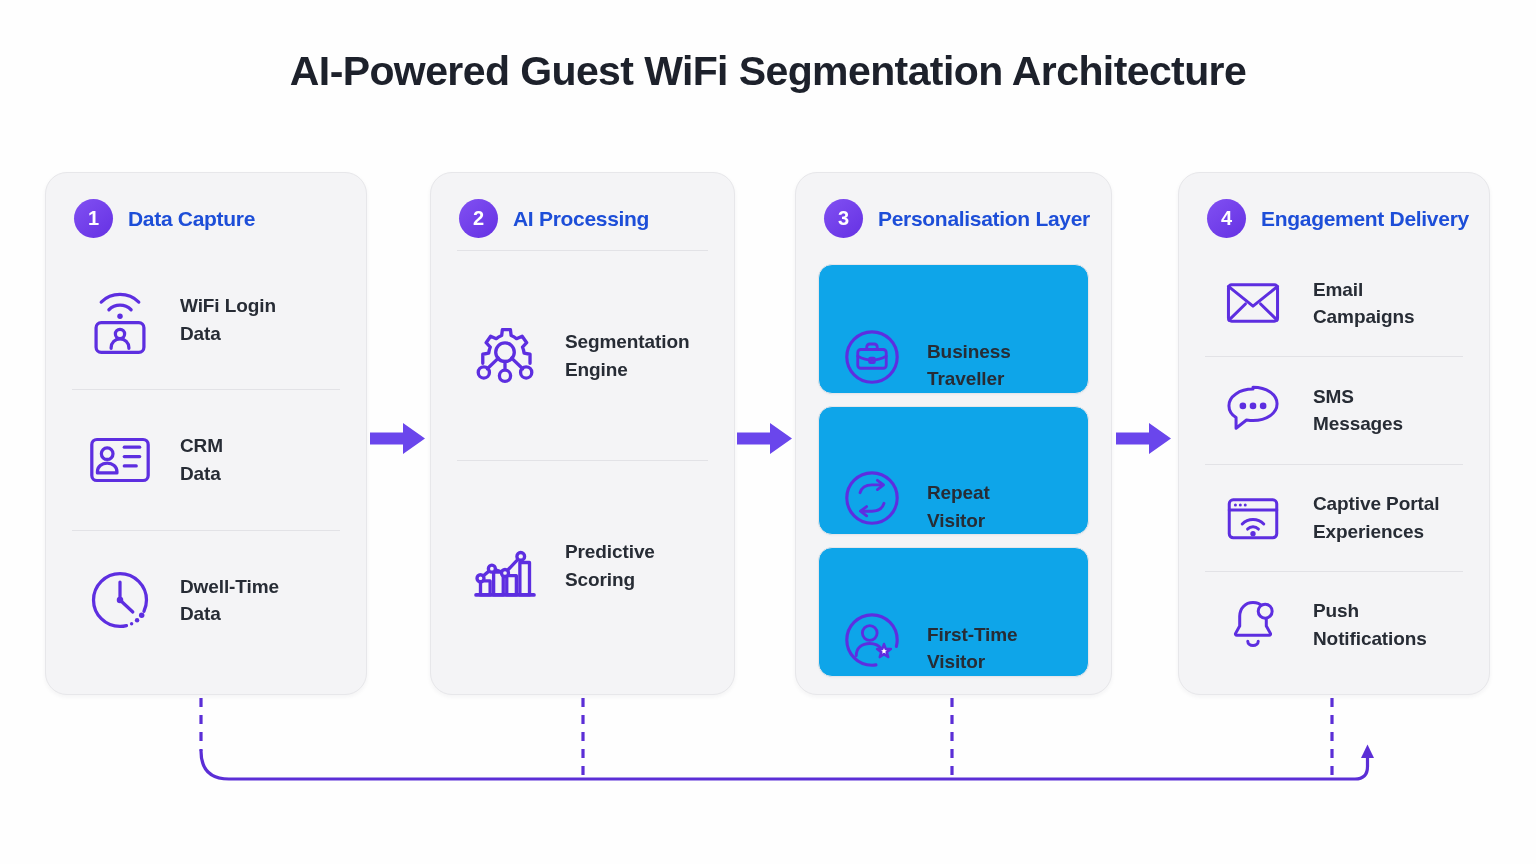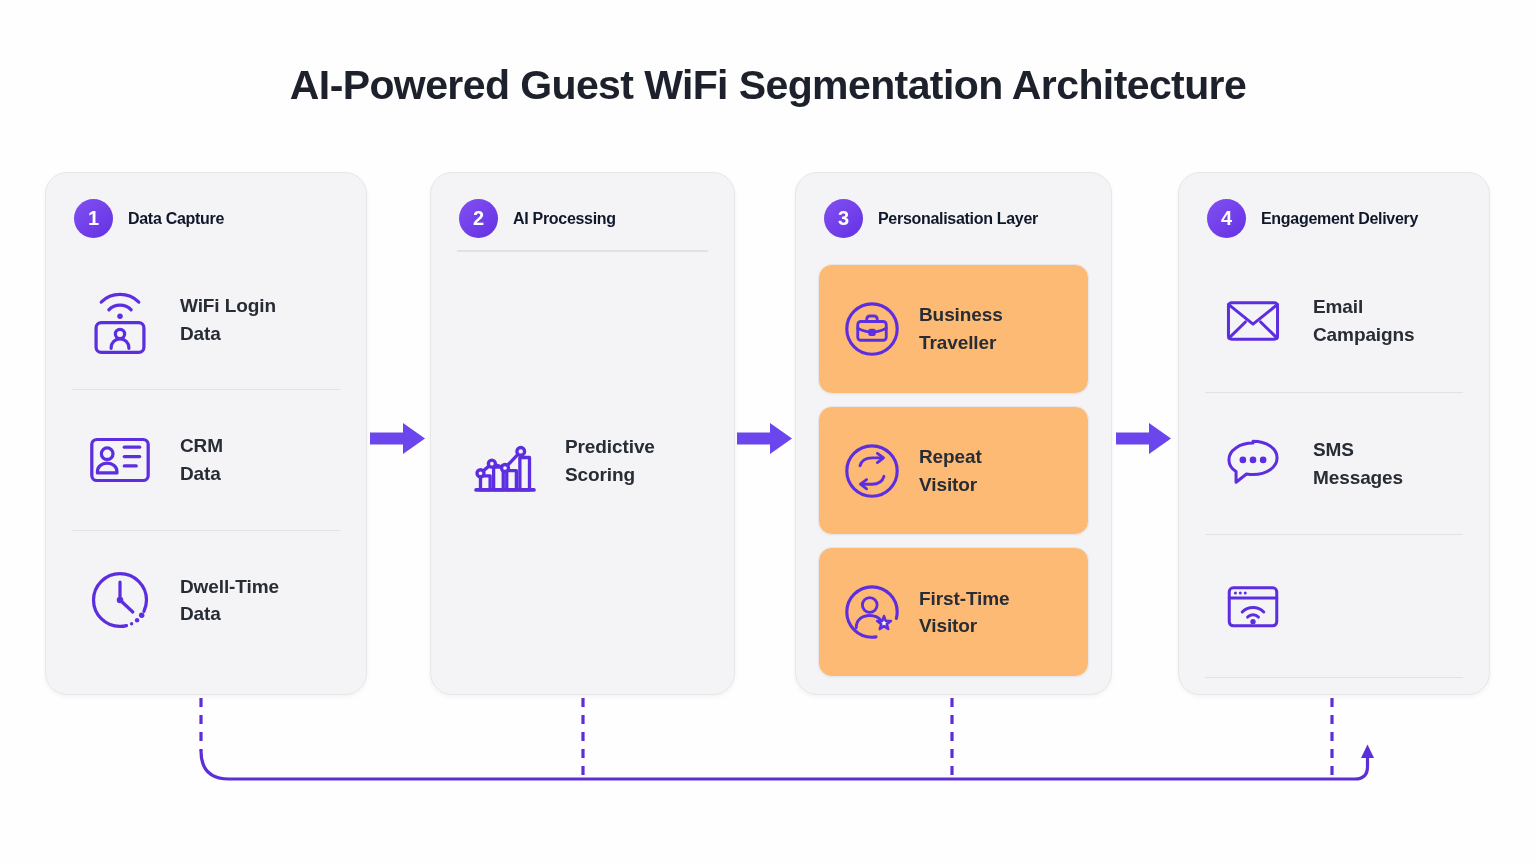--- a/index.html
+++ b/index.html
@@ -1,51 +1,51 @@
 <!DOCTYPE html>
 <html><head>
 <meta charset="utf-8">
 <style>
   html,body{margin:0;padding:0}
   body{
     width:1536px;height:864px;position:relative;overflow:hidden;
     background:#fefefe;font-family:"Liberation Sans",sans-serif;
   }
   .page-title{
-    position:absolute;top:62px;left:0;width:100%;margin:0;
+    position:absolute;top:48px;left:0;width:100%;margin:0;
     text-align:center;font-size:41px;font-weight:700;color:#1d212b;
     letter-spacing:-0.6px;
   }
   .column{
     position:absolute;top:172px;height:523px;box-sizing:border-box;
     background:#f4f4f6;border:1px solid #e7e7ea;border-radius:22px;
     box-shadow:0 2px 4px rgba(30,30,60,.05);
     display:flex;flex-direction:column;
   }
   #col1{left:45px;width:322px}
   #col2{left:430px;width:305px}
   #col3{left:795px;width:317px}
   #col4{left:1178px;width:312px}
   .col-header{display:flex;align-items:center;gap:15px;padding:26px 18px 4px 28px}
   .badge{
     flex:0 0 39px;width:39px;height:39px;border-radius:50%;
     background:linear-gradient(140deg,#8150f2,#6531e3);
     color:#fff;font-size:20px;font-weight:700;
     display:flex;align-items:center;justify-content:center;
   }
-  .col-title{font-size:16px;font-weight:700;color:#0f172a;letter-spacing:-0.3px;white-space:nowrap}
+  .col-title{font-size:21px;font-weight:700;color:#1d4ed8;letter-spacing:-0.3px;white-space:nowrap}
   .items{flex:1;display:flex;flex-direction:column;padding:8px 0 24px}
   .item{flex:1;display:flex;align-items:center;gap:14px;padding:0 14px 0 28px}
   .icon-box{flex:0 0 92px;width:92px;display:flex;align-items:center;justify-content:center}
   .label{font-size:19px;font-weight:600;color:#272c35;line-height:1.45;white-space:pre-line;letter-spacing:-0.1px}
   .divider{height:1px;background:#e2e2e6;margin:0 26px;flex:0 0 1px}
   .seg-cards{flex:1;display:flex;flex-direction:column;gap:12px;padding:22px 22px 17px}
   .seg-card{
-    flex:1;background:#fdba74;border:1px solid #e6e6ea;border-radius:14px;
-    display:flex;align-items:center;gap:8px;padding:0 8px 0 14px;
+    flex:1;background:#0ea5e9;border:1px solid #e6e6ea;border-radius:14px;
+    display:flex;align-items:flex-end;gap:16px;padding:0 8px 0 14px;
     box-shadow:0 1px 2px rgba(30,30,60,.03);
   }
   .seg-card .icon-box{flex:0 0 78px;width:78px}
   .ic{stroke:#5d2ee0;fill:none;stroke-width:1.9;stroke-linecap:round;stroke-linejoin:round}
   .flow-arrow{position:absolute;top:420px;width:56px;height:37px}
   #arrow1{left:370px}
   #arrow2{left:737px}
   #arrow3{left:1116px}
   .loop-svg{position:absolute;left:0;top:0;width:1536px;height:864px;pointer-events:none}
 </style>
@@ -108,20 +108,36 @@
   </div>
 </div>
 
 <div class="column" id="col2">
   <div class="col-header">
     <span class="badge">2</span>
     <span class="col-title">AI Processing</span>
   </div>
   <div class="items">
     <div class="divider"></div>
+    <div class="item">
+      <span class="icon-box">
+        <svg class="ic" width="84" height="84" viewBox="0 0 48 48">
+          <path d="M11.3 28.2 V23 l3.4-0.6 a10.3 10.3 0 0 1 0.9-3.5 l-2.4-2.5 2.6-3.7 3.2 1.4 a10.3 10.3 0 0 1 3.1-1.8 l0.4-3.4 h4.6 l0.4 3.4 a10.3 10.3 0 0 1 3.1 1.8 l3.2-1.4 2.6 3.7 -2.4 2.5 a10.3 10.3 0 0 1 0.9 3.5 l3.4 0.6 v5.2"></path>
+          <circle cx="24" cy="21.8" r="5.3"></circle>
+          <path d="M20.2 25.2 L13.9 31.3"></path>
+            <circle cx="11.9" cy="33.4" r="3.2"></circle>
+          <path d="M24 27.1 V31.6"></path>
+            <circle cx="24" cy="35.3" r="3.2"></circle>
+          <path d="M27.8 25.2 L34.1 31.3"></path>
+            <circle cx="36.1" cy="33.4" r="3.2"></circle>
+        </svg>
+      </span>
+      <span class="label">Segmentation
+Engine</span>
+    </div>
     <div class="divider"></div>
     <div class="item">
       <span class="icon-box">
         <svg class="ic" width="84" height="84" viewBox="0 0 48 48">
           <path d="M7.5 40.5 H40.5" stroke-width="2.2"></path>
           <rect x="10" y="32.5" width="5.5" height="8"></rect>
           <rect x="17.5" y="27.5" width="5.5" height="13"></rect>
           <rect x="25" y="29.5" width="5.5" height="11"></rect>
           <rect x="32.5" y="22" width="5.5" height="18.5"></rect>
           <path d="M10 31 L16.5 25.5 L24 28 L33 18.5"></path>
@@ -221,22 +237,35 @@
           <rect x="9" y="12.5" width="30" height="24" rx="2.5"></rect>
           <path d="M9 19 H39"></path>
           <circle cx="12.9" cy="15.8" r="0.95" fill="#5d2ee0" stroke="none"></circle>
           <circle cx="16" cy="15.8" r="0.95" fill="#5d2ee0" stroke="none"></circle>
           <circle cx="19.1" cy="15.8" r="0.95" fill="#5d2ee0" stroke="none"></circle>
           <path d="M17.2 27.8 c1.8-1.9 4.2-2.9 6.8-2.9 c2.6 0 5 1 6.8 2.9"></path>
           <path d="M20.6 31 c0.9-0.95 2.1-1.45 3.4-1.45 c1.3 0 2.5 0.5 3.4 1.45"></path>
           <circle cx="24" cy="33.9" r="1.7" fill="#5d2ee0" stroke="none"></circle>
         </svg>
       </span>
-    </div>
-    <div class="divider"></div>
+      <span class="label">Captive Portal
+Experiences</span>
+    </div>
+    <div class="divider"></div>
+    <div class="item">
+      <span class="icon-box">
+        <svg class="ic" width="76" height="76" viewBox="0 0 48 48">
+          <path d="M24 9.8 c-4.9 0-8.4 3.7-8.4 8.7 v6.1 l-2.6 4.7 c-0.3 0.6 0.1 1.2 0.8 1.2 h20.4 c0.7 0 1.1-0.6 0.8-1.2 l-2.6-4.7 v-6.1 c0-5-3.5-8.7-8.4-8.7 Z"></path>
+          <circle cx="31.7" cy="15.3" r="4.4" fill="#f4f4f6"></circle>
+          <path d="M20.7 34.3 a3.3 2.7 0 0 0 6.6 0"></path>
+        </svg>
+      </span>
+      <span class="label">Push
+Notifications</span>
+    </div>
   </div>
 </div>
 
 <svg class="flow-arrow" id="arrow1" viewBox="0 0 56 37">
   <polygon points="0,12.5 33,12.5 33,3 55,18.5 33,34 33,24.5 0,24.5" fill="#6a46ec"></polygon>
 </svg>
 <svg class="flow-arrow" id="arrow2" viewBox="0 0 56 37">
   <polygon points="0,12.5 33,12.5 33,3 55,18.5 33,34 33,24.5 0,24.5" fill="#6a46ec"></polygon>
 </svg>
 <svg class="flow-arrow" id="arrow3" viewBox="0 0 56 37">

